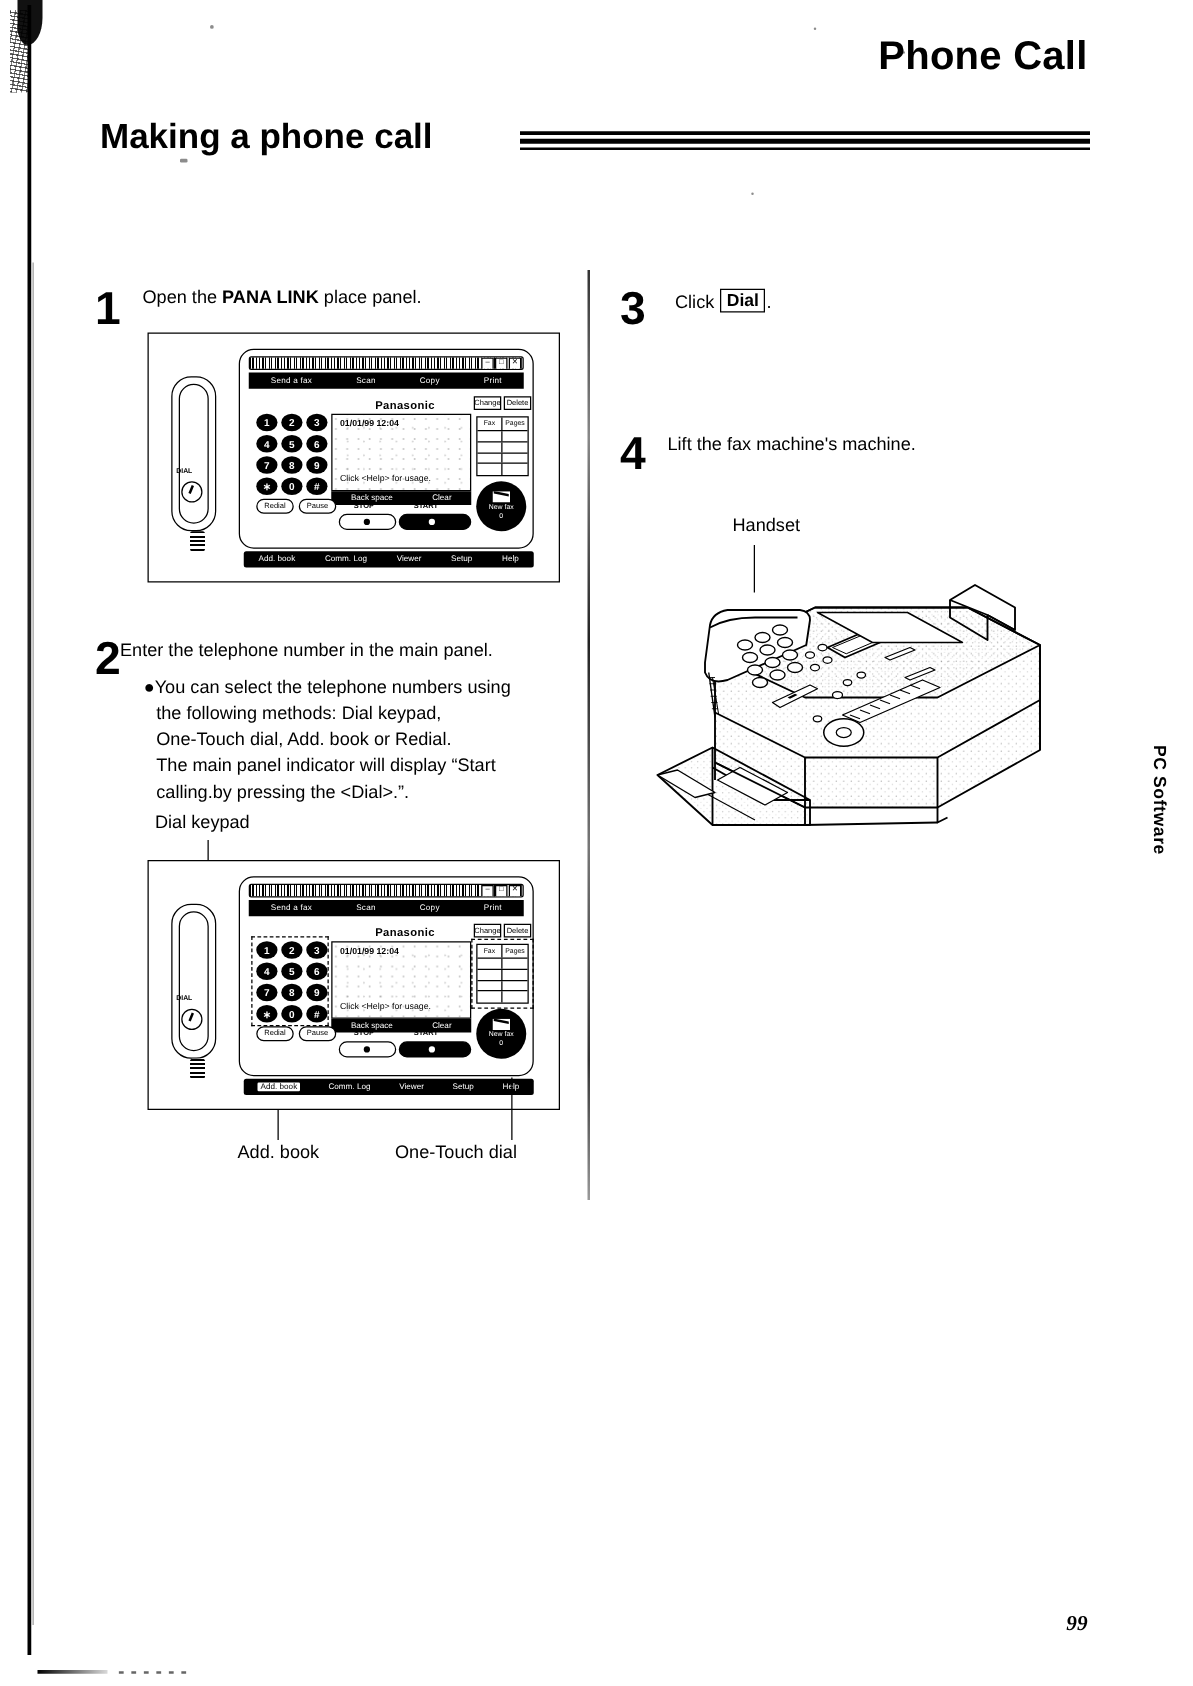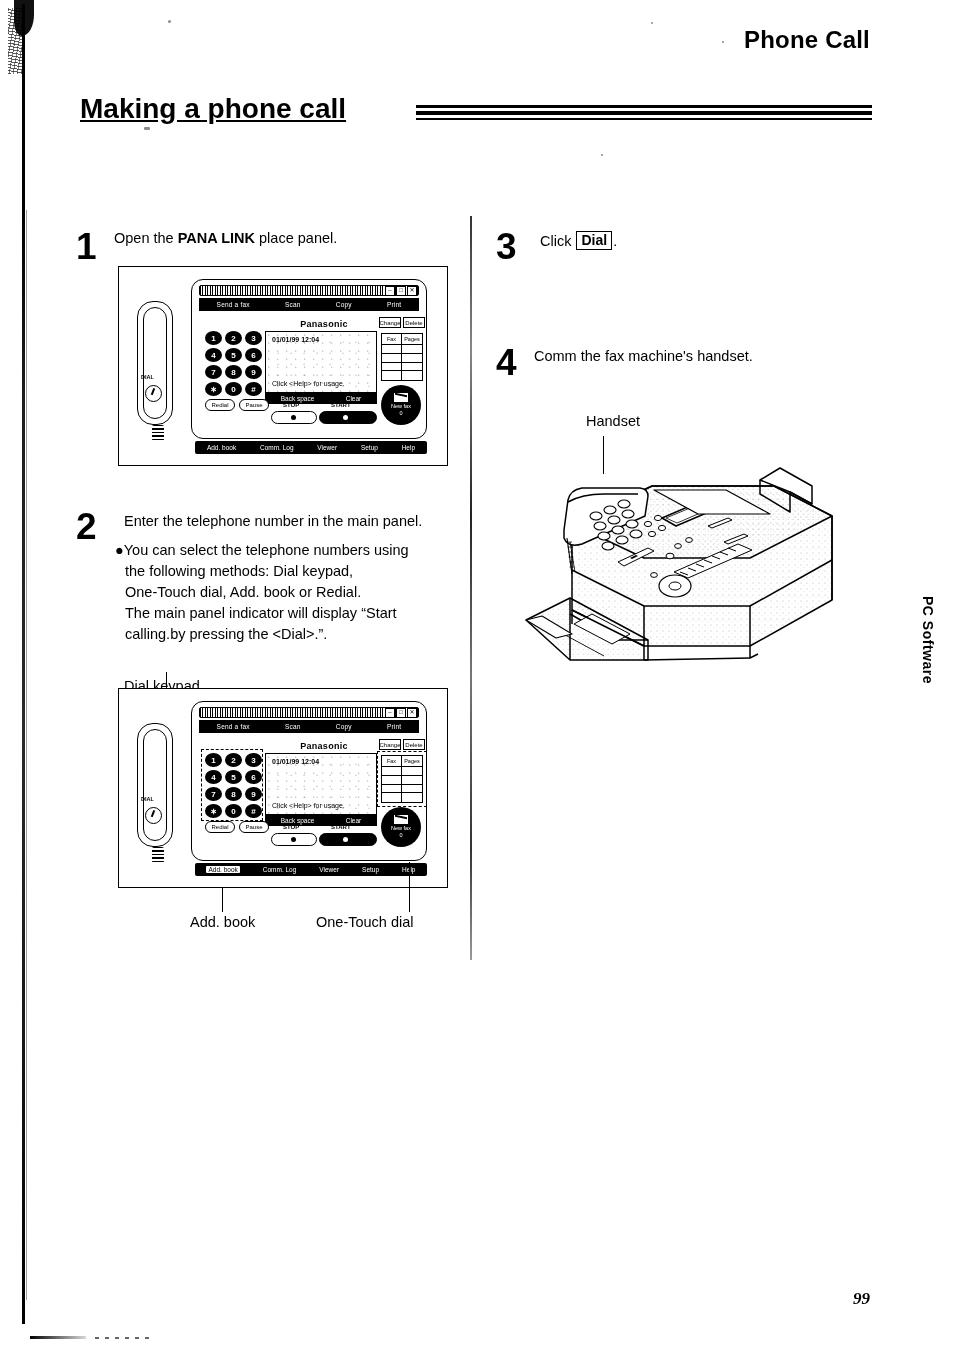--- a/index.html
+++ b/index.html
@@ -86,35 +86,34 @@
     position: absolute;
     background: rgba(0,0,0,.45);
     border-radius: 50%;
   }
 
   
   .page-title {
     position: absolute;
     right: 84px;
     top: 26px;
-    font-size: 24px;
+    font-size: 32px;
     font-weight: bold;
     letter-spacing: 0.2px;
     white-space: nowrap;
   }
 
   
   .section-heading {
     position: absolute;
     left: 80px;
     top: 93px;
     font-size: 28px;
     font-weight: bold;
     white-space: nowrap;
-    text-decoration: underline;
   }
   .heading-rules {
     position: absolute;
     left: 416px;
     top: 104px;
     width: 456px;
     height: 18px;
   }
   .heading-rules .r1 { position:absolute; left:0; top:1px;  width:100%; height:3px; background:#000; }
   .heading-rules .r2 { position:absolute; left:0; top:7px;  width:100%; height:4px; background:#000; }
@@ -626,28 +625,28 @@
         <span>Add. book</span>
         <span>Comm. Log</span>
         <span>Viewer</span>
         <span>Setup</span>
         <span>Help</span>
       </div>
     </div>
   </div>
 
   <div class="step-num" style="left:76px; top:508px;">2</div>
-  <div class="step-text" style="left:124px; top:511px;">Enter the telephone number in the main panel.</div>
+  <div class="step-text" style="left:96px; top:511px;">Enter the telephone number in the main panel.</div>
   <div class="bullet-block" style="left:115px; top:540px; width:340px;">●You can select the telephone numbers using
   the following methods: Dial keypad,
   One-Touch dial, Add. book or Redial.
   The main panel indicator will display “Start
   calling.by pressing the &lt;Dial&gt;.”.</div>
 
-  <div class="callout-label" style="left:124px; top:650px;margin-top:28px;">Dial keypad</div>
+  <div class="callout-label" style="left:124px; top:650px;">Dial keypad</div>
   <div class="callout-line-v" style="left:166px; top:672px; height:58px;"></div>
   <svg class="callout-diag" style="left:160px; top:726px; width:90px; height:90px;" viewBox="0 0 90 90">
     <line x1="6" y1="2" x2="72" y2="68" stroke="#000" stroke-width="1.4"></line>
   </svg>
 
   <div class="fig-frame" style="left:118px; top:688px; width:330px; height:200px;">
     <div class="panalink" style="left:0px; top:6px;">
 
       <div class="pl-handset"></div>
       <div class="pl-handset-inner"></div>
@@ -762,21 +761,21 @@
 
   <div class="callout-line-v" style="left:409px; top:862px; height:50px;"></div>
   <div class="callout-label" style="left:316px; top:914px;">One-Touch dial</div>
 
   <div class="step-num" style="left:496px; top:228px;">3</div>
   <div class="step-text" style="left:540px; top:231px;">
     <span>Click </span><span class="key-box">Dial</span><span>.</span>
   </div>
 
   <div class="step-num" style="left:496px; top:344px;">4</div>
-  <div class="step-text" style="left:534px; top:346px;">Comm the fax machine's handset.</div>
+  <div class="step-text" style="left:534px; top:346px;">Lift the fax machine's machine.</div>
 
   <div class="callout-label" style="left:586px; top:413px;">Handset</div>
   <div class="callout-line-v" style="left:603px; top:436px; height:38px;"></div>
 
   <svg class="faxfig" style="left:512px; top:438px; width:350px; height:230px;" viewBox="0 0 350 230">
     <defs>
       <pattern id="stipple" width="6" height="6" patternUnits="userSpaceOnUse">
         <circle cx="1" cy="1" r="0.55" fill="#000" opacity="0.30"></circle>
         <circle cx="4" cy="3.5" r="0.45" fill="#000" opacity="0.22"></circle>
       </pattern>

